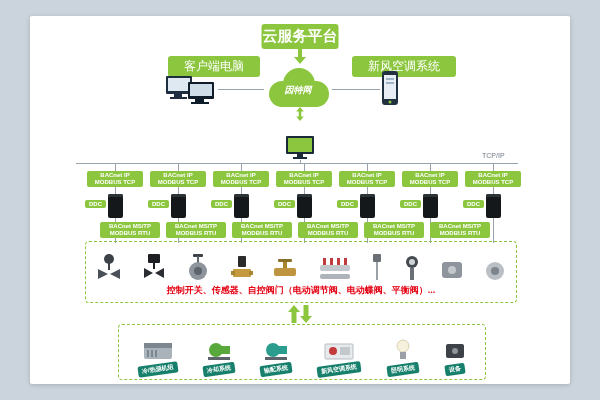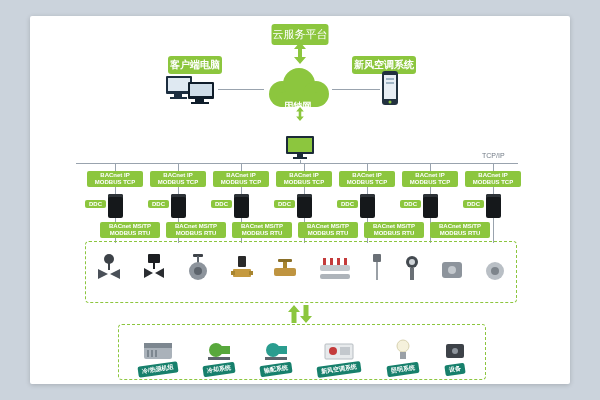--- a/index.html
+++ b/index.html
@@ -1,22 +1,22 @@
 <!DOCTYPE html>
 <html><head>
 <meta charset="utf-8">
 <style>
   * { margin:0; padding:0; box-sizing:border-box; }
   body { font-family:"Liberation Sans", sans-serif; }
   .canvas { position:relative; width:600px; height:400px; background:#cbd3dc; overflow:hidden; }
   .card { position:absolute; left:30px; top:16px; width:540px; height:368px; background:#ffffff;
           border-radius:2px; box-shadow:0 1px 5px rgba(0,0,0,.18); }
   .pill { position:absolute; background:#8cc63e; color:#fff; border-radius:3px; text-align:center; white-space:nowrap; }
-  .pill.big { font-size:11px; font-weight:normal; padding:3px 1px; }
-  .pill.med { font-size:10px; font-weight:bold; padding:2px 2px; }
+  .pill.big { font-size:15px; font-weight:bold; padding:3px 1px; }
+  .pill.med { font-size:12px; font-weight:normal; padding:2px 16px; }
   .pill.tag { font-size:6px; font-weight:bold; padding:1px 4px; border-radius:2px; }
   .pill.two { font-size:6px; font-weight:bold; line-height:1.2; padding:1px 2px; border-radius:2px; }
   .hline { position:absolute; height:1px; background:#99a3ae; }
   .vline { position:absolute; width:1px; background:#99a3ae; }
   .ddc-box { position:absolute; width:15px; height:24px; background:#15181b; border-radius:2px;
              box-shadow:inset 0 3px 0 #2e3338; }
   .tcpip { position:absolute; font-size:7px; color:#707a85; }
   .dashed-box { position:absolute; border:1px dashed #8cc63e; border-radius:4px; }
   .icons-row { position:absolute; left:10px; right:10px; top:6px; height:34px;
                display:flex; justify-content:space-between; align-items:flex-end; }
@@ -40,21 +40,21 @@
   <svg style="position:absolute; left:293px; top:42px;" width="14" height="22" viewBox="0 0 14 22">
     <path d="M7 0 L13 7 L9 7 L9 15 L13 15 L7 22 L1 15 L5 15 L5 7 L1 7 Z" fill="#8cc63e"></path>
   </svg>
 
   <svg style="position:absolute; left:262px; top:66px;" width="72" height="44" viewBox="0 0 72 44">
     <circle cx="20" cy="28" r="13" fill="#8cc63e"></circle>
     <circle cx="37" cy="18" r="16" fill="#8cc63e"></circle>
     <circle cx="54" cy="28" r="13" fill="#8cc63e"></circle>
     <rect x="14" y="26" width="46" height="15" rx="7" fill="#8cc63e"></rect>
   </svg>
-  <div class="cloud-text" style="left:270px; top:100px; width:56px;">因特网</div>
+  <div class="cloud-text" style="left:270px; top:84px; width:56px;font-style:italic;">因特网</div>
 
   <div class="pill med" style="left:168px; top:56px;">客户端电脑</div>
   <svg style="position:absolute; left:164px; top:72px;" width="54" height="34" viewBox="0 0 54 34">
     <rect x="2" y="4" width="26" height="18" rx="1" fill="#1c2e40"></rect>
     <rect x="4" y="6" width="22" height="13" fill="#dfe9f2"></rect>
     <rect x="10" y="22" width="8" height="3" fill="#1c2e40"></rect>
     <rect x="6" y="25" width="17" height="2" fill="#1c2e40"></rect>
     <rect x="24" y="10" width="26" height="17" rx="1" fill="#0f1d2a"></rect>
     <rect x="26" y="12" width="22" height="12" fill="#cfdde8"></rect>
     <rect x="31" y="27" width="9" height="3" fill="#0f1d2a"></rect>
@@ -219,20 +219,21 @@
       </svg>
       <svg width="24" height="24" viewBox="0 0 24 24">
         <rect x="2" y="4" width="20" height="16" rx="3" fill="#8d949c"></rect>
           <circle cx="12" cy="12" r="4" fill="#c3c8cd"></circle>
       </svg>
       <svg width="22" height="22" viewBox="0 0 22 22">
         <circle cx="11" cy="11" r="9" fill="#b9bfc5"></circle>
           <circle cx="11" cy="11" r="4" fill="#7d848b"></circle>
       </svg>
     </div>
+    <div class="caption">控制开关、传感器、自控阀门（电动调节阀、电动蝶阀、平衡阀）...</div>
   </div>
 
   <svg style="position:absolute; left:286px; top:305px;" width="28" height="18" viewBox="0 0 28 18">
     <path d="M8 0 L14 7 L10.5 7 L10.5 18 L5.5 18 L5.5 7 L2 7 Z" fill="#8cc63e"></path>
     <path d="M20 18 L14 11 L17.5 11 L17.5 0 L22.5 0 L22.5 11 L26 11 Z" fill="#8cc63e"></path>
   </svg>
 
   <div class="dashed-box" style="left:118px; top:324px; width:368px; height:56px;">
     <div class="systems-row">
       <div class="system-item">

